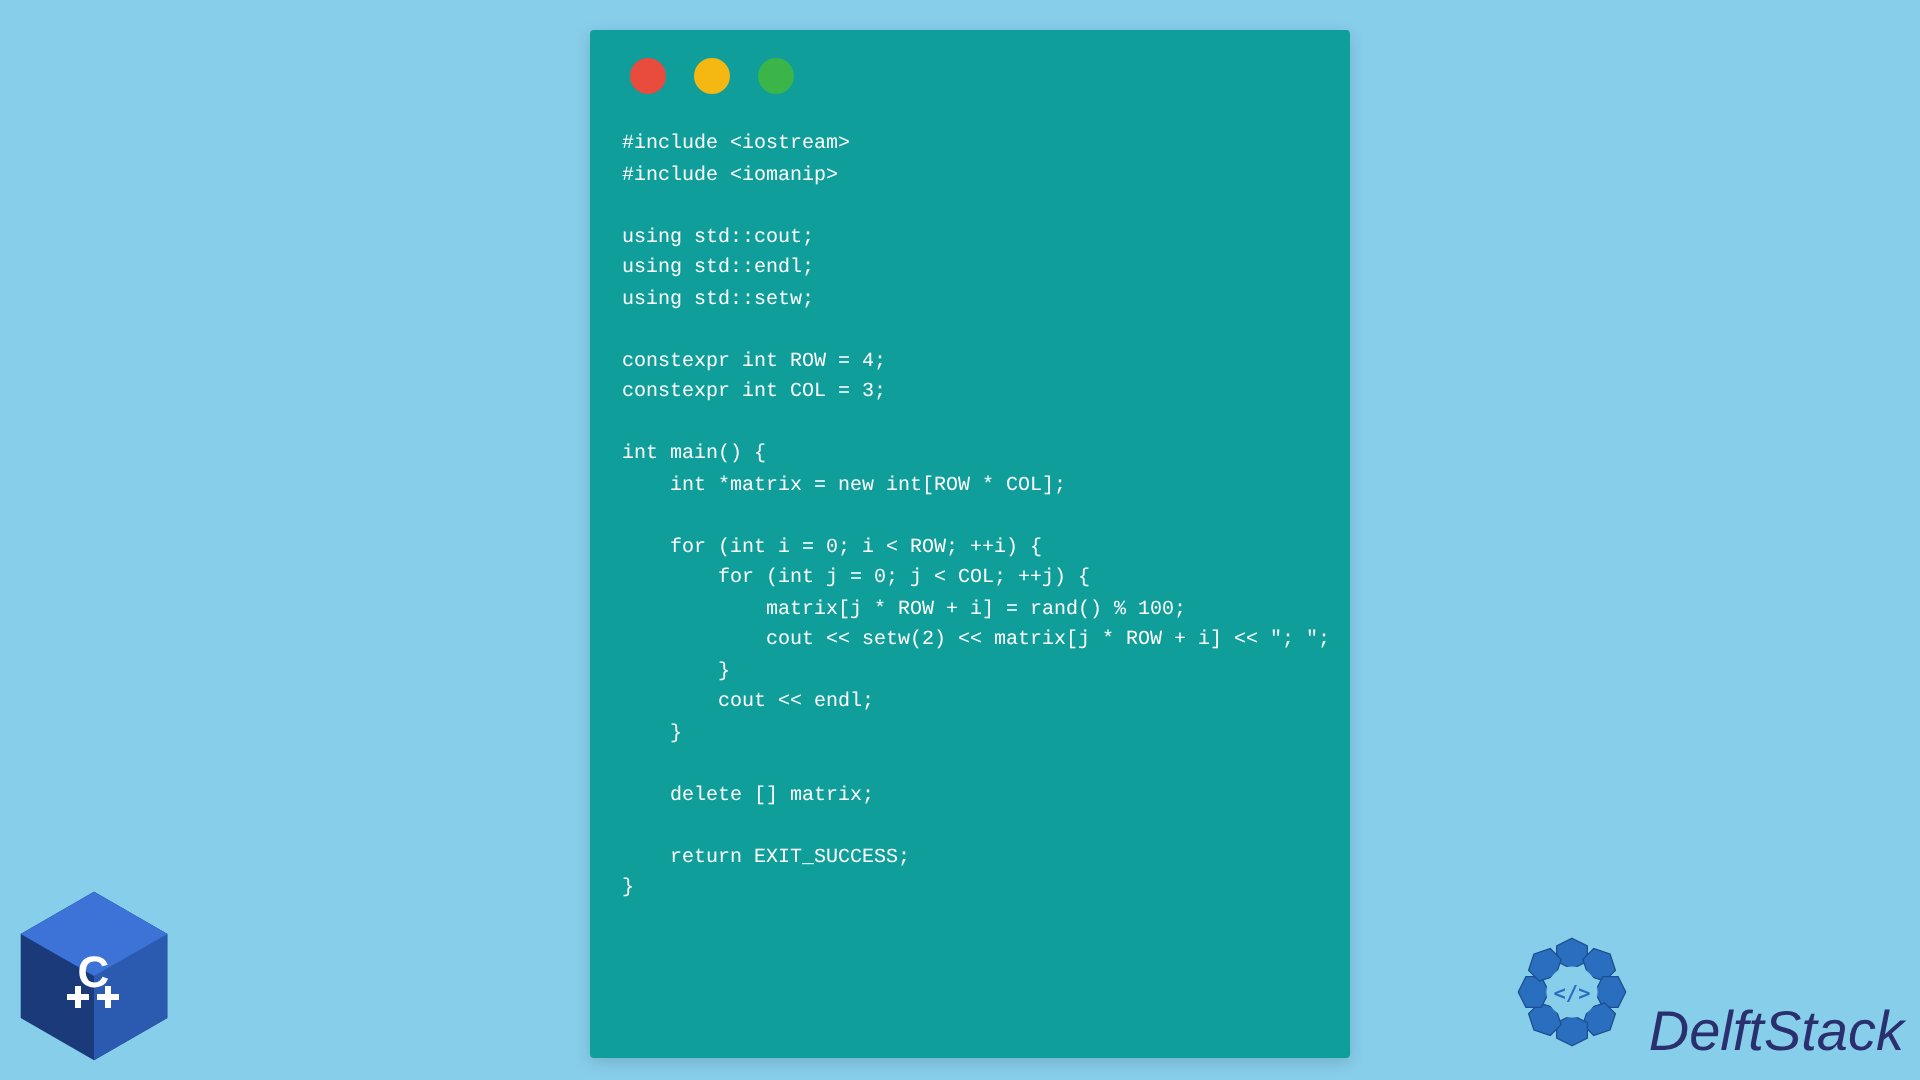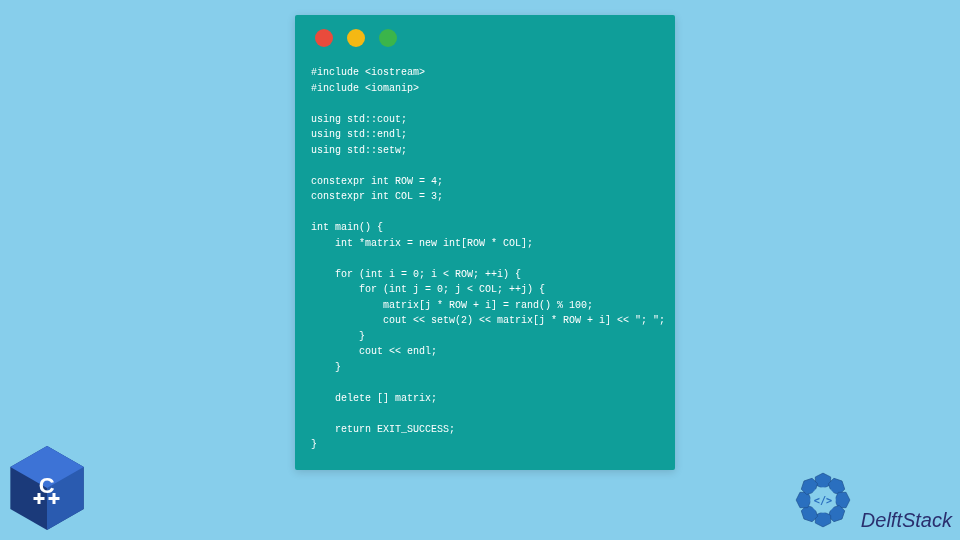--- a/index.html
+++ b/index.html
@@ -9,21 +9,21 @@
     background: #87ceeb;
     font-family: -apple-system, "Segoe UI", Arial, sans-serif;
     position: relative;
     overflow: hidden;
   }
   .code-window {
     position: absolute;
     left: 295px;
     top: 15px;
     width: 380px;
-    height: 455px;
+    height: 514px;
     background: #0f9e99;
     border-radius: 2px;
     padding: 14px 16px;
     box-shadow: 0 2px 8px rgba(0,0,0,0.15);
   }
   .traffic-lights {
     display: flex;
     gap: 14px;
     margin-bottom: 18px;
     margin-left: 4px;
@@ -95,21 +95,21 @@
     align-items: center;
     gap: 6px;
   }
   .ds-logo {
     width: 64px;
     height: 64px;
   }
   .ds-logo svg { width: 100%; height: 100%; }
   .ds-text {
     font-family: Arial, sans-serif;
-    font-size: 20px;
+    font-size: 28px;
     color: #2a2f6e;
     font-style: italic;
     font-weight: 500;
     margin-top: 41px;
   }
 </style>
 </head>
 <body>
 
 <div class="code-window">

